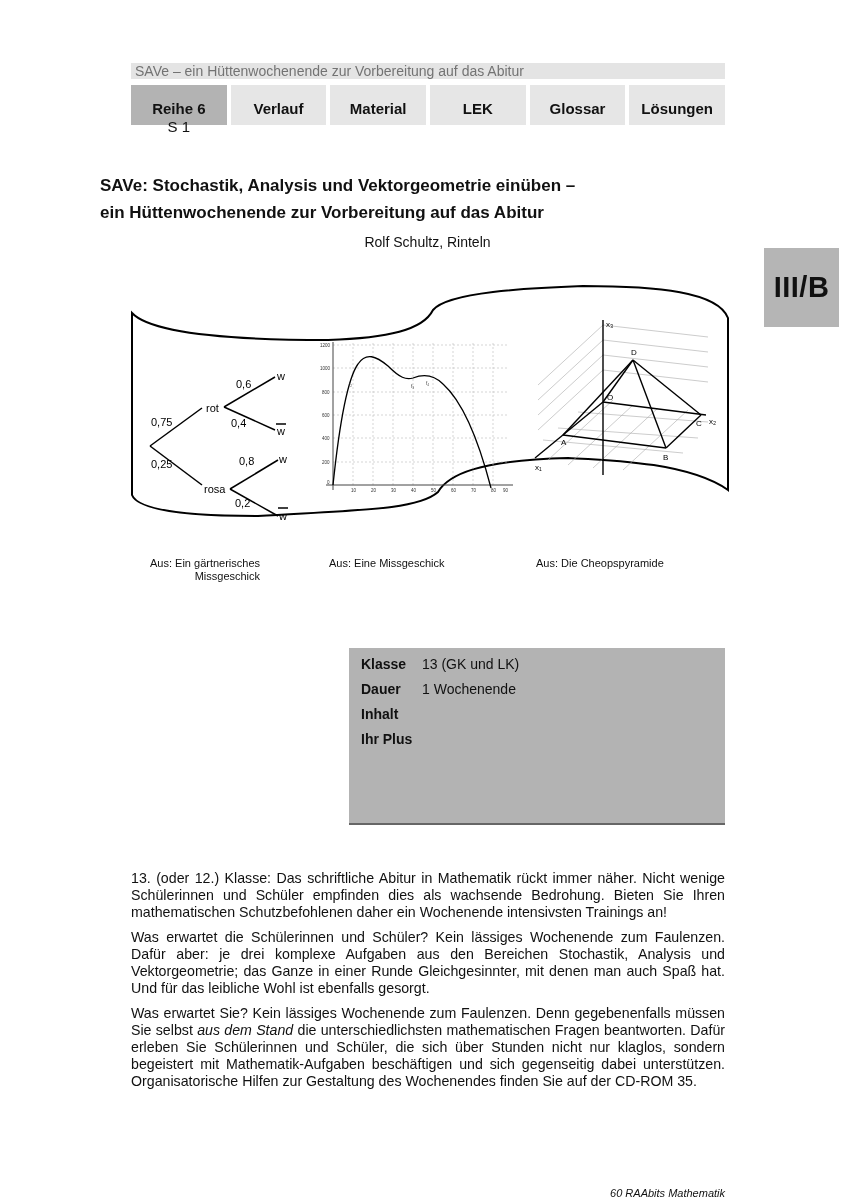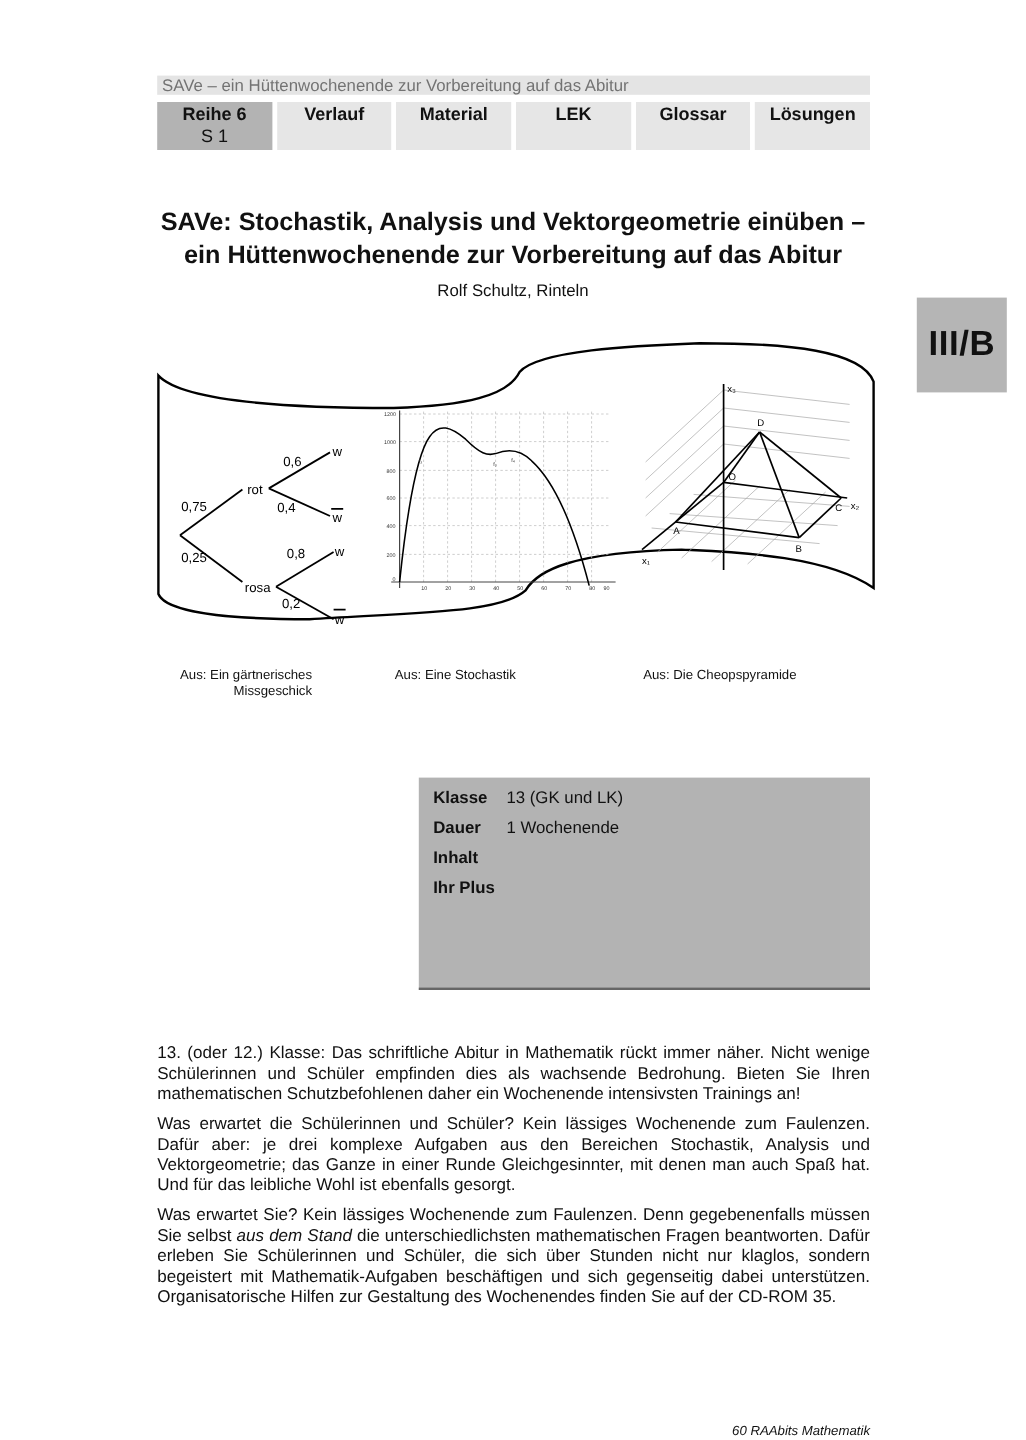--- a/index.html
+++ b/index.html
@@ -1,23 +1,23 @@
 <!DOCTYPE html>
 <html><head>
 <meta charset="utf-8">
 <style>
   html, body { margin: 0; padding: 0; background: #ffffff; }
   body { width: 855px; height: 1200px; position: relative; font-family: "Liberation Sans", sans-serif; color: #111; overflow: hidden; }
   .header-bar { position: absolute; left: 131px; top: 63px; width: 594px; height: 16px; background: #e4e4e4; font-size: 14px; line-height: 16px; padding-left: 4px; box-sizing: border-box; color: #737373; }
   .tabs { position: absolute; left: 131px; top: 85px; width: 594px; height: 40px; display: flex; gap: 4px; }
-  .tab { flex: 1; background: #e6e6e6; font-size: 15px; font-weight: bold; text-align: center; padding-top: 2px; box-sizing: border-box; line-height: 18px; }
+  .tab { flex: 1; background: #e6e6e6; font-size: 15px; font-weight: bold; text-align: center; padding-top: 15px; box-sizing: border-box; line-height: 18px; }
   .tab.active { background: #b3b3b3; }
   .tab .sub { font-weight: normal; display: block; }
   .side-tab { position: absolute; left: 764px; top: 248px; width: 75px; height: 79px; background: #b5b5b5; font-size: 29px; font-weight: bold; display: flex; align-items: center; justify-content: center; letter-spacing: 0.5px; }
-  .title { position: absolute; left: 100px; top: 172px; width: 655px; text-align: center; font-size: 21px; font-weight: bold; line-height: 27px; }
+  .title { position: absolute; left: 100px; top: 172px; width: 655px; font-size: 17px; font-weight: bold; line-height: 27px; }
   .author { position: absolute; left: 100px; top: 234px; width: 655px; text-align: center; font-size: 14px; }
   .figure { position: absolute; left: 128px; top: 270px; width: 605px; height: 275px; }
   .figure svg { position: absolute; left: 0; top: 0; }
   .caption { position: absolute; font-size: 11px; line-height: 13px; text-align: right; }
   .info-box { position: absolute; left: 349px; top: 648px; width: 376px; height: 177px; background: #b3b3b3; border-bottom: 2px solid #666; box-sizing: border-box; padding: 8px 12px; font-size: 14px; line-height: 17px; }
   .info-row { display: flex; margin-bottom: 8px; }
   .info-label { width: 61px; font-weight: bold; flex-shrink: 0; }
   .info-value { flex: 1; }
   .body-text { position: absolute; left: 131px; top: 870px; width: 594px; font-size: 14.2px; line-height: 17px; text-align: justify; }
   .body-text p { margin: 0 0 8px 0; }
@@ -152,21 +152,21 @@
         <text x="38" y="135">A</text>
       <text x="140" y="150">B</text>
         <text x="173" y="116">C</text>
     </g>
   </svg>
 
   <div class="caption" style="left:22px;top:287px;">
     <div>Aus: Ein gärtnerisches</div>
     <div>Missgeschick</div>
   </div>
-  <div class="caption" style="left:201px;top:287px;">Aus: Eine Stochastik</div>
+  <div class="caption" style="left:201px;top:287px;">Aus: Eine Missgeschick</div>
   <div class="caption" style="left:408px;top:287px;">Aus: Die Cheopspyramide</div>
 </div>
 
 <div class="info-box">
   <div class="info-row">
     <div class="info-label">Klasse</div>
     <div class="info-value">13 (GK und LK)</div>
   </div>
   <div class="info-row">
     <div class="info-label">Dauer</div>

